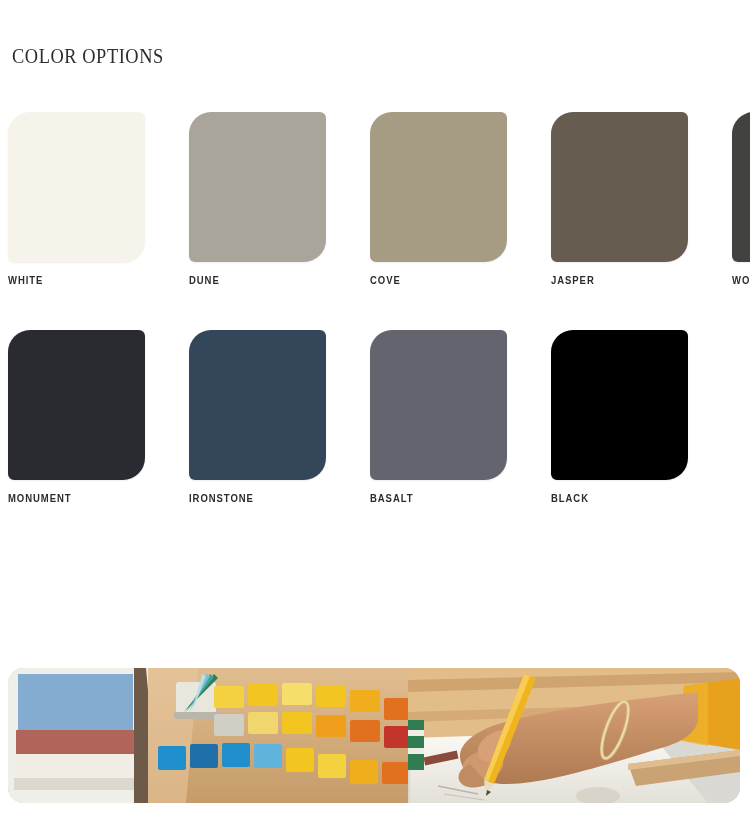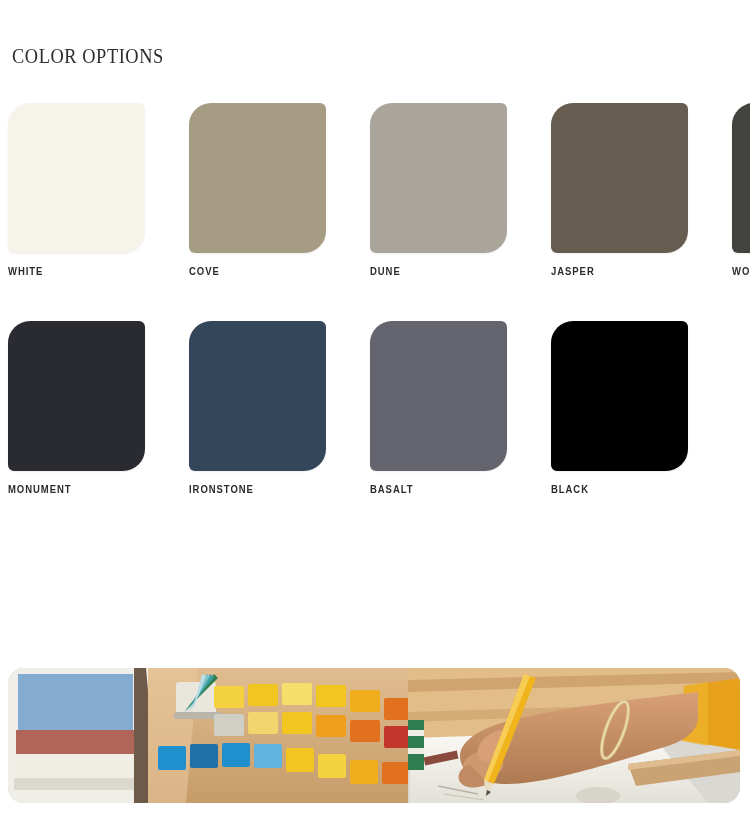--- a/index.html
+++ b/index.html
@@ -30,21 +30,21 @@
     color: #2d2d2d;
     white-space: nowrap;
     transform: scaleX(0.92);
     transform-origin: left center;
   }
 
   
   .swatch-grid {
     position: absolute;
     left: 8px;
-    top: 103px;
+    top: 112px;
     width: 734px;
     display: grid;
     grid-template-columns: repeat(5, 137px);
     column-gap: 13px;
     row-gap: 37px;
     gap: 44px;
   }
 
   .swatch-cell {
     width: 137px;
@@ -90,27 +90,27 @@
 
   <div class="page-title">COLOR OPTIONS</div>
 
   <div class="swatch-grid">
 
     <div class="swatch-cell">
       <div class="swatch-chip" style="background: rgb(246, 244, 234);"></div>
       <div class="swatch-label">WHITE</div>
     </div>
     <div class="swatch-cell">
+      <div class="swatch-chip" style="background: rgb(169, 165, 155);"></div>
+      <div class="swatch-label">DUNE</div>
+    </div>
+
+    <div class="swatch-cell">
       <div class="swatch-chip" style="background: rgb(166, 156, 132);"></div>
       <div class="swatch-label">COVE</div>
-    </div>
-
-    <div class="swatch-cell">
-      <div class="swatch-chip" style="background: rgb(169, 165, 155);"></div>
-      <div class="swatch-label">DUNE</div>
     </div>
     <div class="swatch-cell">
       <div class="swatch-chip" style="background: rgb(103, 92, 80);"></div>
       <div class="swatch-label">JASPER</div>
     </div>
 
     <div class="swatch-cell">
       <div class="swatch-chip" style="background: rgb(66, 66, 62);"></div>
       <div class="swatch-label">WOODLAND GREY</div>
     </div>

